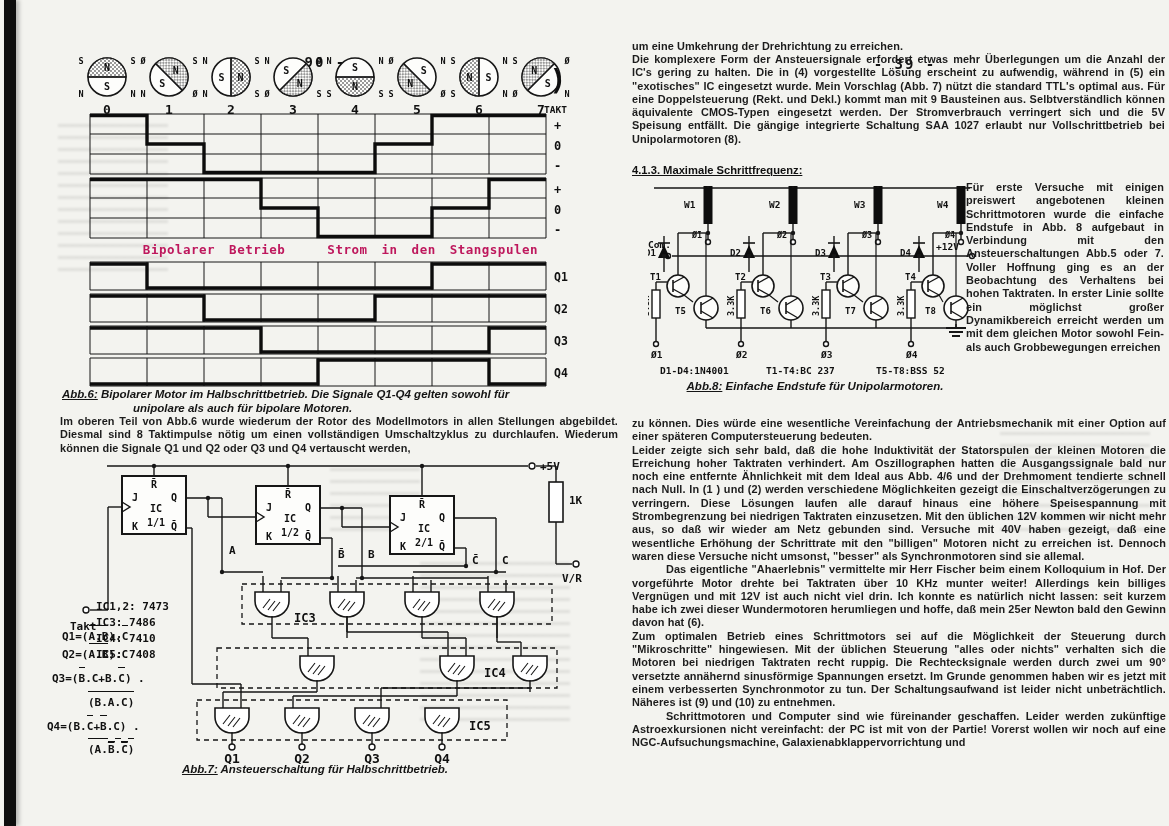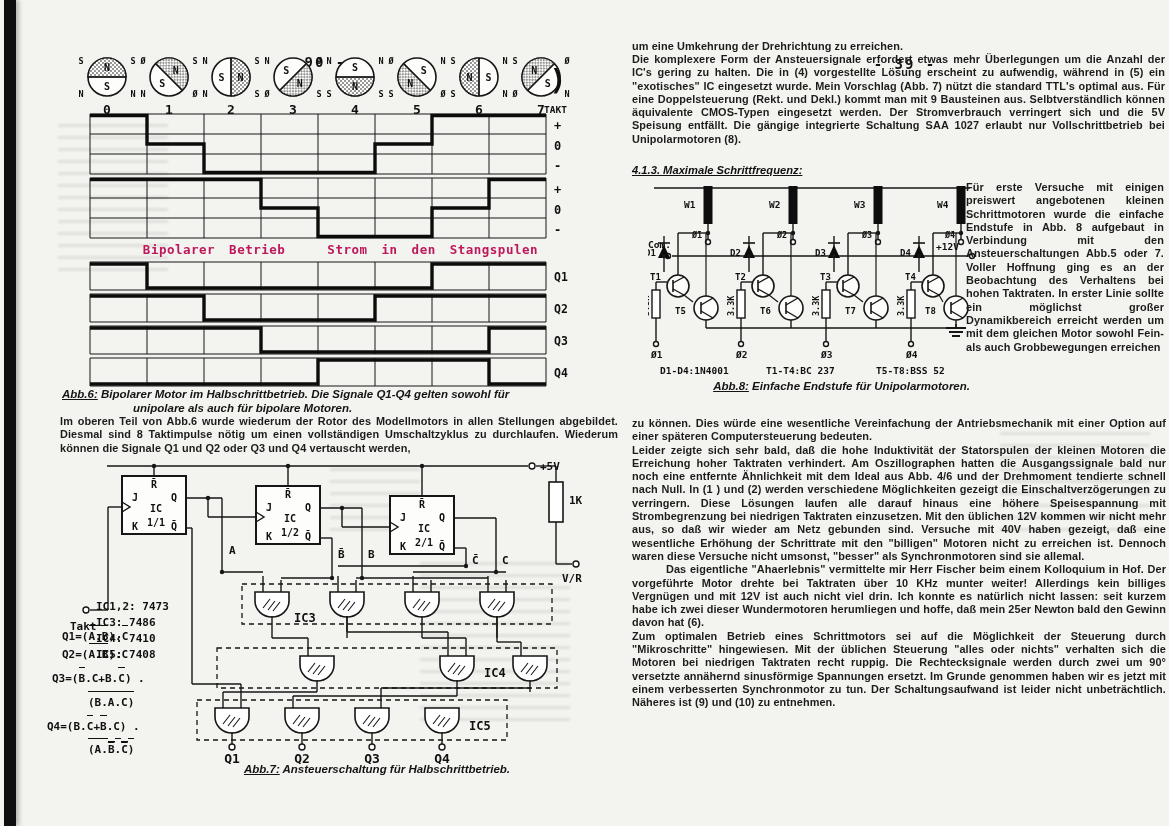--- a/index.html
+++ b/index.html
@@ -16,21 +16,21 @@
   .ind{text-indent:34px;}
   .heading{font:700 11.2px/14px "Liberation Sans",sans-serif;color:#111;
     text-decoration:underline;margin:2px 0 1px 0;}
   .cap{font:italic 700 11.5px/14px "Liberation Sans",sans-serif;color:#141414;}
   .cap .lbl{text-decoration:underline;}
   .timing-title{font:700 12.5px/14px "DejaVu Sans Mono",monospace;color:#be185d;
     text-align:right;white-space:pre;letter-spacing:.5px;word-spacing:6px;}
   .eq{position:absolute;font:700 11px/13px "DejaVu Sans Mono",monospace;color:#101010;white-space:nowrap;}
   .eq .ov{border-top:1.6px solid #101010;padding-top:4px;}
   .eq .ov2{border-top:1.6px solid #101010;padding-top:1px;text-decoration:overline;}
-  .capline{text-align:right;}
+  .capline{text-align:center;}
   p{margin:0;}
   .flow p{margin:0;}
 </style>
 </head>
 <body>
 
 <div class="abs scan-edge"></div>
 <div class="abs ghost" style="left:58px;top:120px;width:110px;height:160px;"></div>
 <div class="abs ghost" style="left:420px;top:560px;width:150px;height:170px;"></div>
 <div class="abs ghost" style="left:330px;top:460px;width:90px;height:80px;"></div>
@@ -413,21 +413,21 @@
   <div class="eq" style="left:11px;top:98px;"><span>Q4=(B.</span><span class="ov">C</span><span>+</span><span class="ov">B</span><span>.C) .</span></div>
   <div class="eq" style="left:52px;top:121px;"><span class="ov">(A.</span><span class="ov2">B</span><span class="ov">.</span><span class="ov2">C</span><span class="ov">)</span></div>
 </div>
 
 <div class="abs cap capline" style="left:120px;top:762px;width:390px;"><span class="lbl">Abb.7:</span> <span>Ansteuerschaltung für Halbschrittbetrieb.</span></div>
 
 <div class="abs pageno" style="left:845px;top:16px;width:120px;">- 39 -</div>
 
 <div class="abs body-text" style="left:632px;top:40px;width:533px;">um eine Umkehrung der Drehrichtung zu erreichen.</div>
 <div class="abs body-text" style="left:632px;top:53px;width:533px;">Die komplexere Form der Ansteuersignale erfordert etwas mehr Überlegungen um die Anzahl der IC's gering zu halten. Die in (4) vorgestellte Lösung erscheint zu aufwendig, während in (5) ein "exotisches" IC eingesetzt wurde. Mein Vorschlag (Abb. 7) nützt die standard TTL's optimal aus. Für eine Doppelsteuerung (Rekt. und Dekl.) kommt man mit 9 Bausteinen aus. Selbtverständlich können äquivalente CMOS-Typen eingesetzt werden. Der Stromverbrauch verringert sich und die 5V Speisung entfällt. Die gängige integrierte Schaltung SAA 1027 erlaubt nur Vollschrittbetrieb bei Unipolarmotoren (8).</div>
-<div class="abs heading" style="left:632px;top:161px;font-style:italic;">4.1.3. Maximale Schrittfrequenz:</div>
+<div class="abs heading" style="left:632px;top:161px;">4.1.3. Maximale Schrittfrequenz:</div>
 
 <svg id="fig8-svg" class="abs" style="left:648px;top:178px;" width="330" height="200">
     <line x1="6" y1="10" x2="322" y2="10" stroke="#161616" stroke-width="1.6"></line>
     <line x1="24" y1="78" x2="322" y2="78" stroke="#161616" stroke-width="1.4"></line>
     <circle cx="324" cy="78" r="2.5" fill="#fff" stroke="#161616" stroke-width="1.4"></circle>
     <text x="288" y="72" font-size="9.5" text-anchor="start" font-weight="700" font-family="DejaVu Sans Mono,monospace" fill="#101010">+12V</text>
     <circle cx="20" cy="78" r="2.5" fill="#fff" stroke="#161616" stroke-width="1.4"></circle>
     <text x="0" y="70" font-size="9.5" text-anchor="start" font-weight="700" font-family="DejaVu Sans Mono,monospace" fill="#101010">Com.</text>
     <rect x="55.5" y="8" width="9" height="38" fill="#0d0d0d"></rect>
     <text x="36" y="30" font-size="9.5" text-anchor="start" font-weight="700" font-family="DejaVu Sans Mono,monospace" fill="#101010">W1</text>
@@ -577,13 +577,14 @@
 
 <div class="abs body-text" style="left:966px;top:181px;width:198px;">Für erste Versuche mit einigen preiswert angebotenen kleinen Schrittmotoren wurde die einfache Endstufe in Abb. 8 aufgebaut in Verbindung mit den Ansteuerschaltungen Abb.5 oder 7. Voller Hoffnung ging es an der Beobachtung des Verhaltens bei hohen Taktraten. In erster Linie sollte ein möglichst großer Dynamikbereich erreicht werden um mit dem gleichen Motor sowohl Fein-als auch Grobbewegungen erreichen</div>
 
 <div class="abs cap capline" style="left:660px;top:379px;width:310px;"><span class="lbl">Abb.8:</span> <span>Einfache Endstufe für Unipolarmotoren.</span></div>
 
 <div class="abs flow" style="left:632px;top:417px;width:534px;">
   <p class="body-text">zu können. Dies würde eine wesentliche Vereinfachung der Antriebsmechanik mit einer Option auf einer späteren Computersteuerung bedeuten.</p>
   <p class="body-text">Leider zeigte sich sehr bald, daß die hohe Induktivität der Statorspulen der kleinen Motoren die Erreichung hoher Taktraten verhindert. Am Oszillographen hatten die Ausgangssignale bald nur noch eine entfernte Ähnlichkeit mit dem Ideal aus Abb. 4/6 und der Drehmoment tendierte schnell nach Null. In (1 ) und (2) werden verschiedene Möglichkeiten gezeigt die Einschaltverzögerungen zu verringern. Diese Lösungen laufen alle darauf hinaus eine höhere Speisespannung mit Strombegrenzung bei niedrigen Taktraten einzusetzen. Mit den üblichen 12V kommen wir nicht mehr aus, so daß wir wieder am Netz gebunden sind. Versuche mit 40V haben gezeigt, daß eine wesentliche Erhöhung der Schrittrate mit den "billigen" Motoren nicht zu erreichen ist. Dennoch waren diese Versuche nicht umsonst, "besser" als Synchronmotoren sind sie allemal.</p>
   <p class="body-text ind">Das eigentliche "Ahaerlebnis" vermittelte mir Herr Fischer beim einem Kolloquium in Hof. Der vorgeführte Motor drehte bei Taktraten über 10 KHz munter weiter! Allerdings kein billiges Vergnügen und mit 12V ist auch nicht viel drin. Ich konnte es natürlich nicht lassen: seit kurzem habe ich zwei dieser Wundermotoren herumliegen und hoffe, daß mein 25er Newton bald den Gewinn davon hat (6).</p>
   <p class="body-text">Zum optimalen Betrieb eines Schrittmotors sei auf die Möglichkeit der Steuerung durch "Mikroschritte" hingewiesen. Mit der üblichen Steuerung "alles oder nichts" verhalten sich die Motoren bei niedrigen Taktraten recht ruppig. Die Rechtecksignale werden durch zwei um 90° versetzte annähernd sinusförmige Spannungen ersetzt. Im Grunde genommen haben wir es jetzt mit einem verbesserten Synchronmotor zu tun. Der Schaltungsaufwand ist leider nicht unbeträchtlich. Näheres ist (9)  und (10) zu entnehmen.</p>
+  <p class="body-text ind">Schrittmotoren und Computer sind wie füreinander geschaffen. Leider werden zukünftige Astroexkursionen nicht vereinfacht: der PC ist mit von der Partie! Vorerst wollen wir noch auf eine NGC-Aufsuchungsmachine, Galaxienabklappervorrichtung und</p>
 </div>
 
 </body></html>

